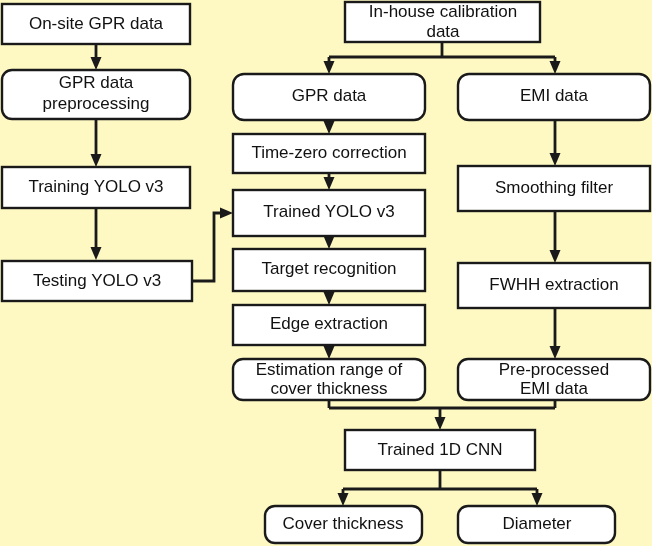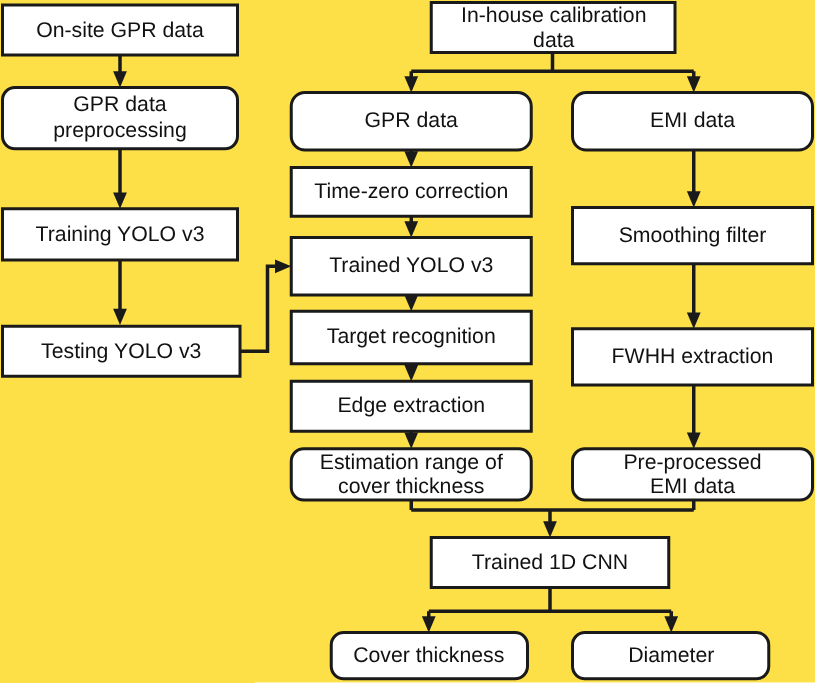--- a/index.html
+++ b/index.html
@@ -4,21 +4,21 @@
 <style>
   html, body {
     margin: 0;
     padding: 0;
     background: #ffffff;
   }
   #flowchart-root {
     position: relative;
     width: 652px;
     height: 546px;
-    background: #fde047;
+    background: #fef9c3;
     font-family: "Liberation Sans", sans-serif;
     overflow: hidden;
   }
   svg#flow-svg {
     position: absolute;
     left: 0;
     top: 0;
     width: 652px;
     height: 546px;
     display: block;

